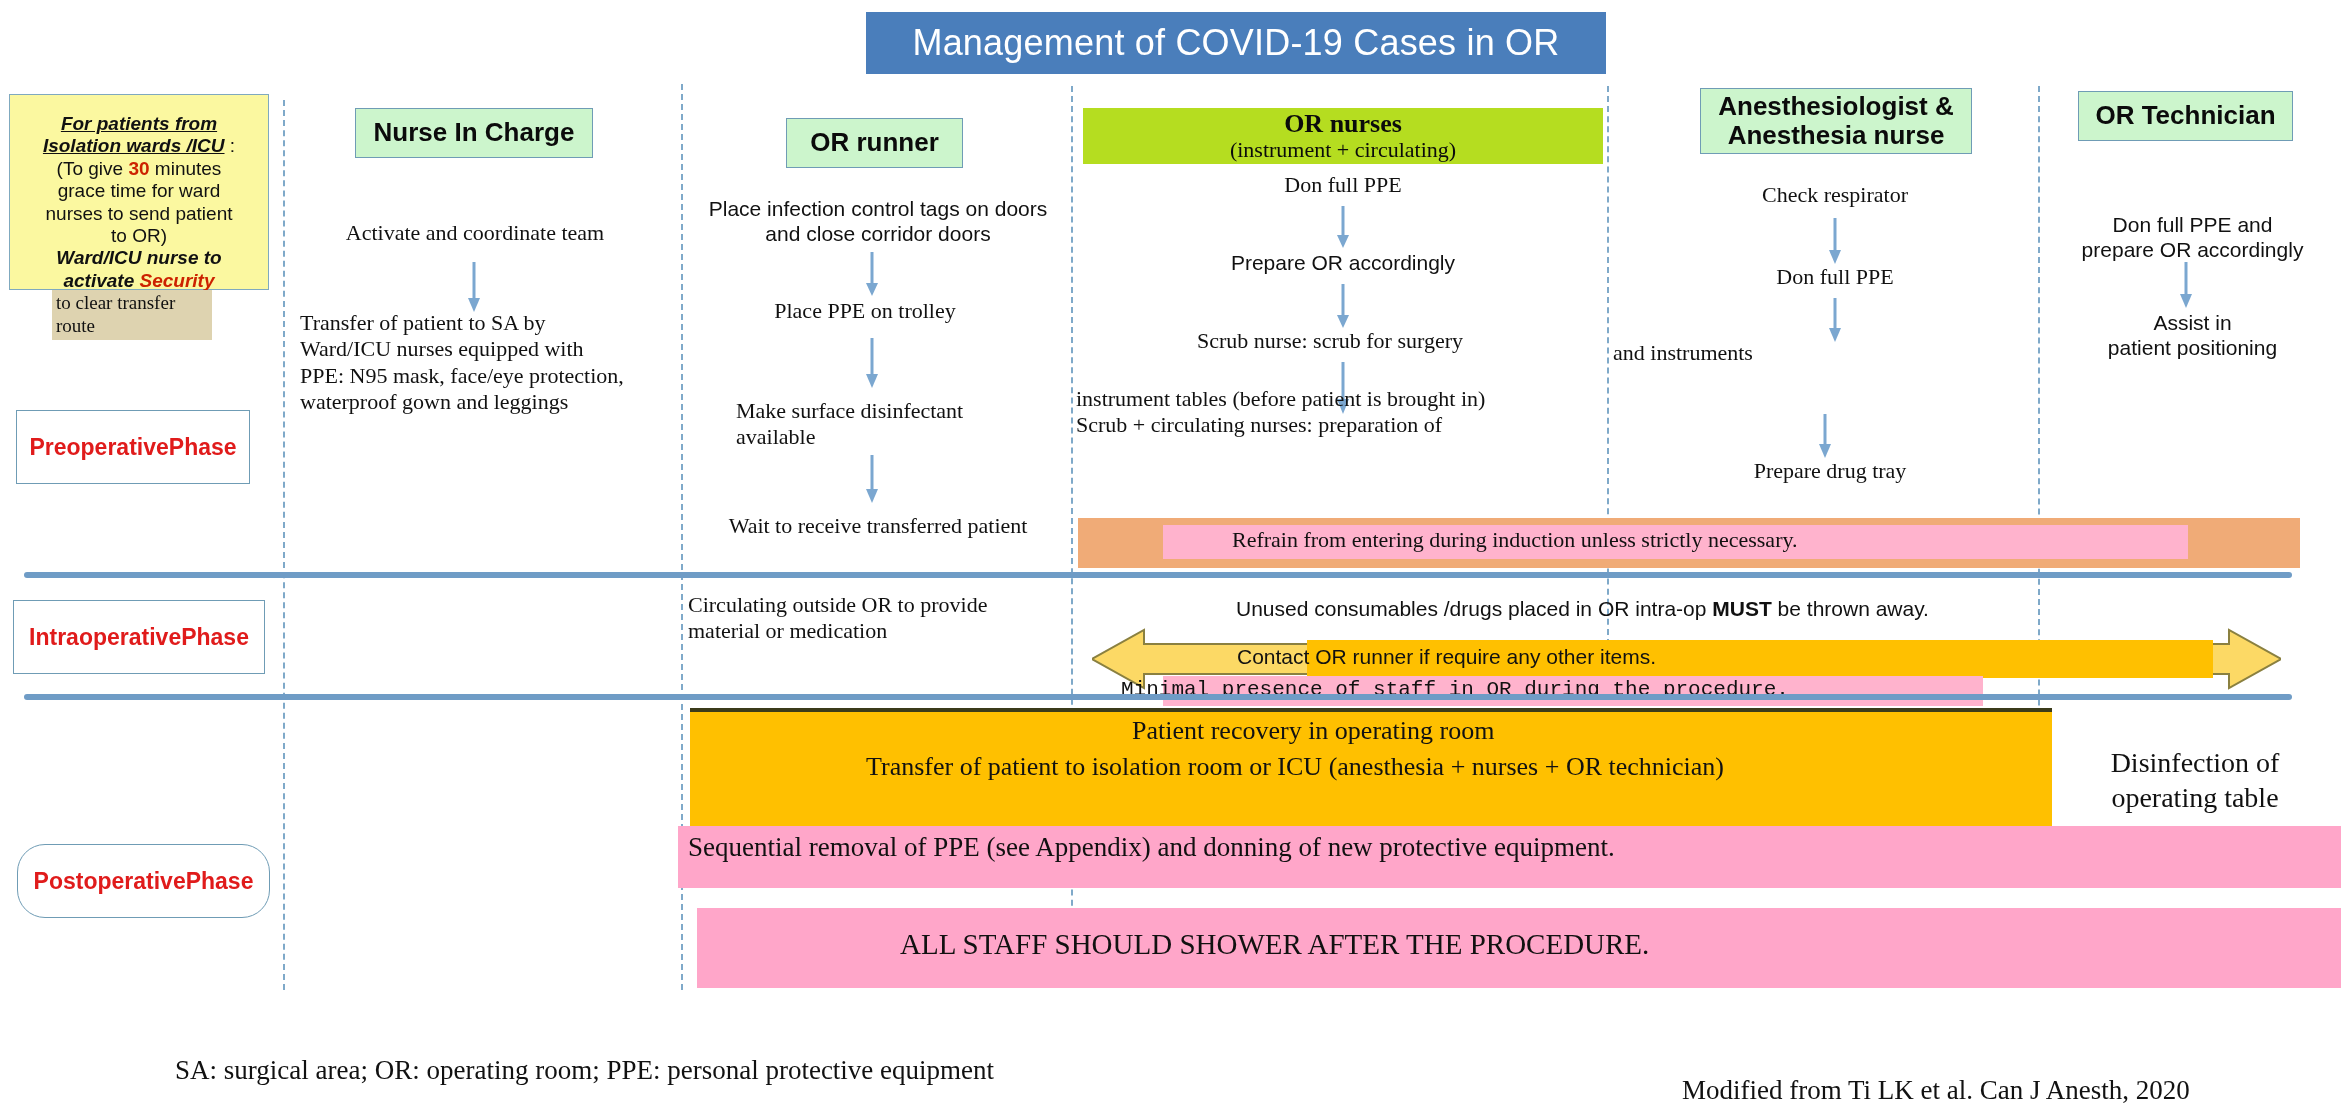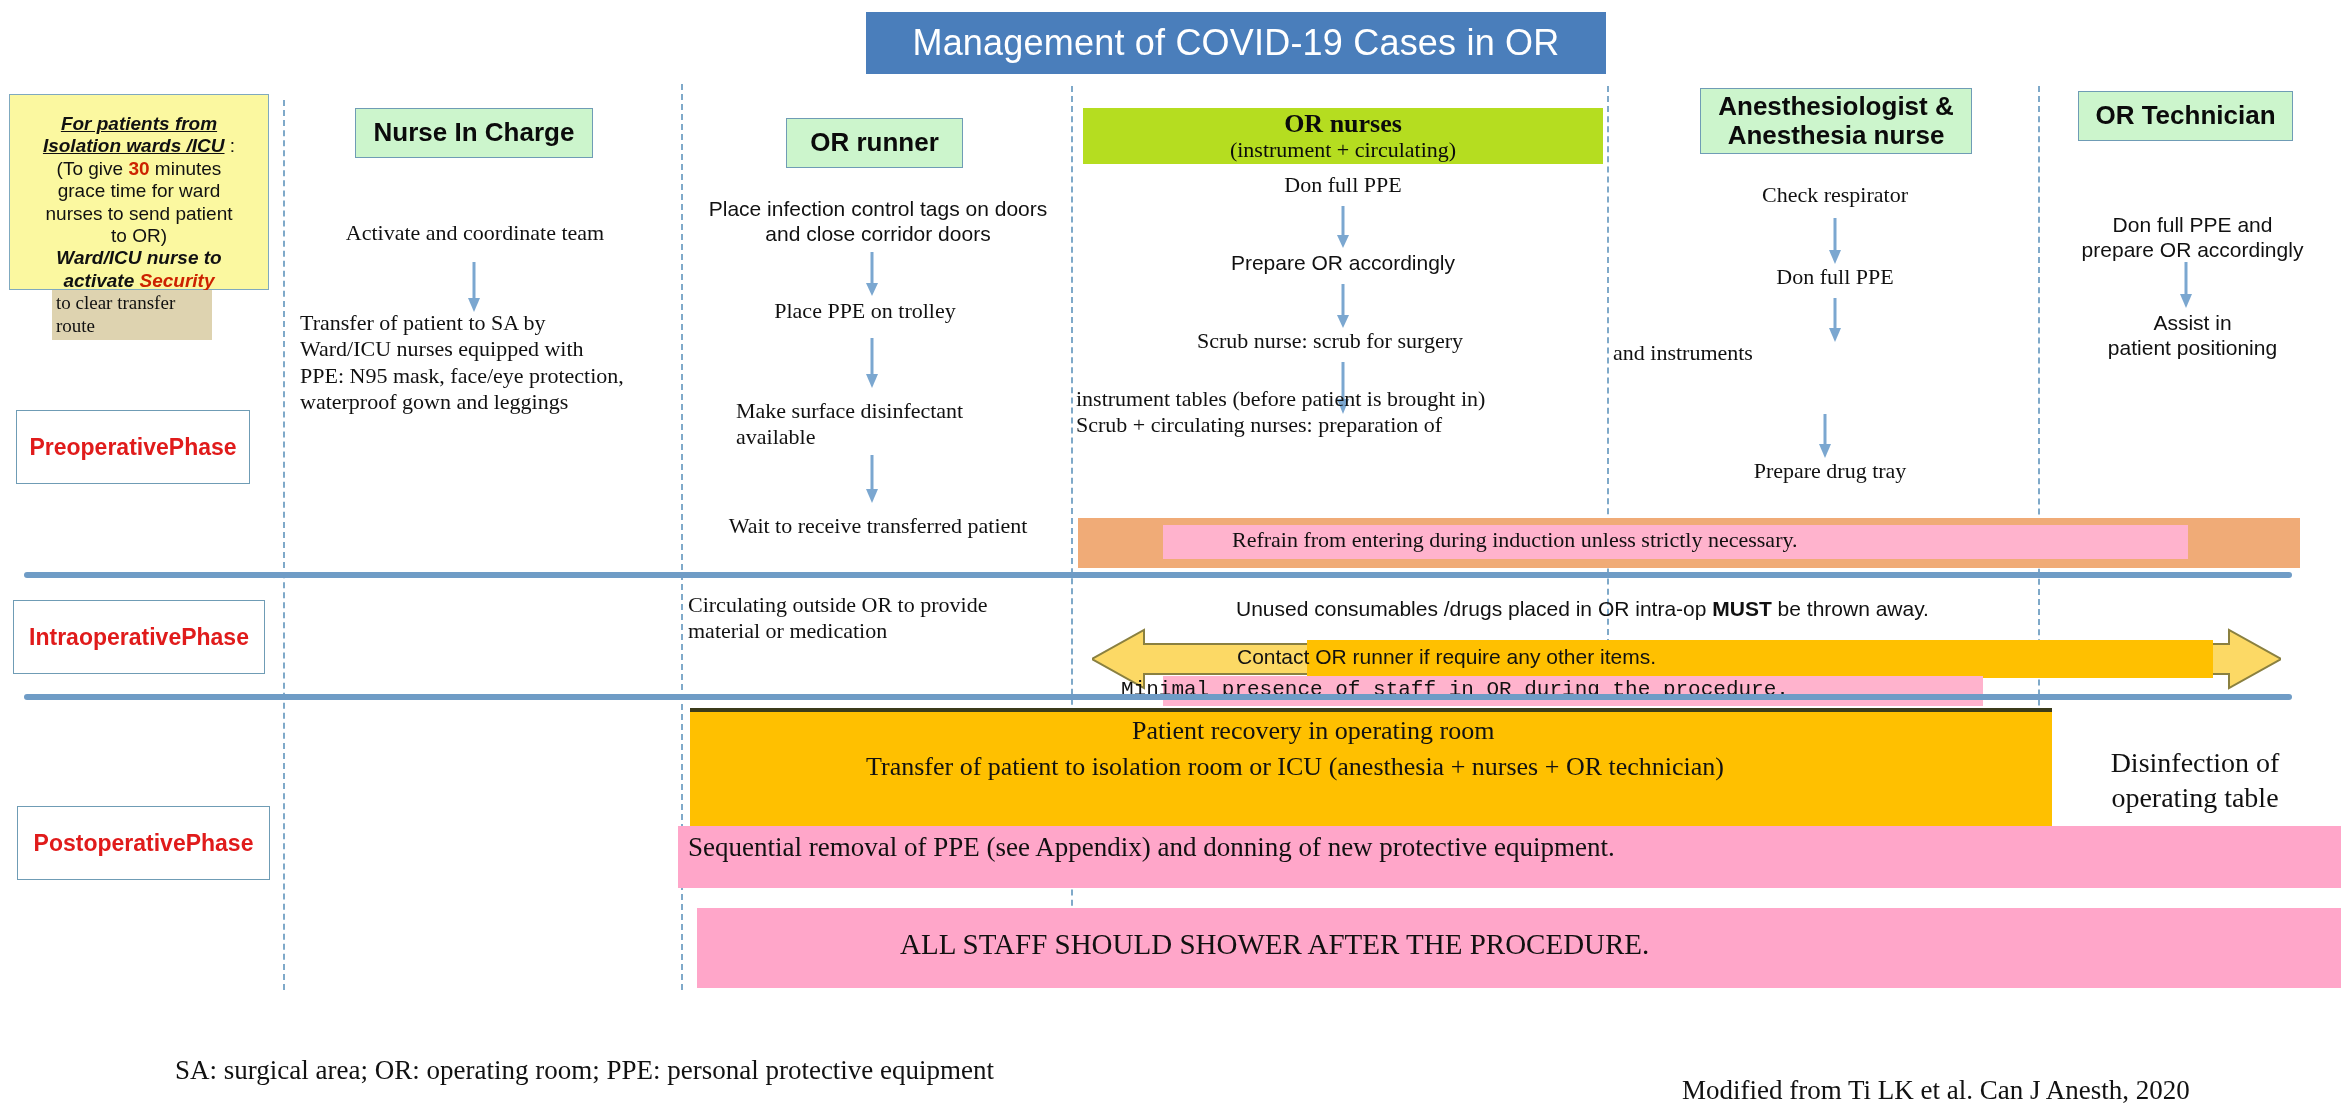--- a/index.html
+++ b/index.html
@@ -118,21 +118,21 @@
 </div>
 
 <div class="abs phase-box" style="left:16px;top:410px;width:232px;height:72px;">
   <span>Preoperative</span>
   <span>Phase</span>
 </div>
 <div class="abs phase-box" style="left:13px;top:600px;width:250px;height:72px;">
   <span>Intraoperative</span>
   <span>Phase</span>
 </div>
-<div class="abs phase-box" style="left:17px;top:806px;width:251px;height:72px;">
+<div class="abs phase-box" style="left:17px;top:844px;width:251px;height:72px;border-radius:28px;">
   <span>Postoperative</span>
   <span>Phase</span>
 </div>
 
 <div class="abs role-box" id="role-nurse" style="left:355px;top:108px;width:236px;height:48px;text-align:center;">
   <span>Nurse In Charge</span>
 </div>
 
 <div class="abs role-box" id="role-runner" style="left:786px;top:118px;width:175px;height:48px;">
   <span>OR runner</span>

